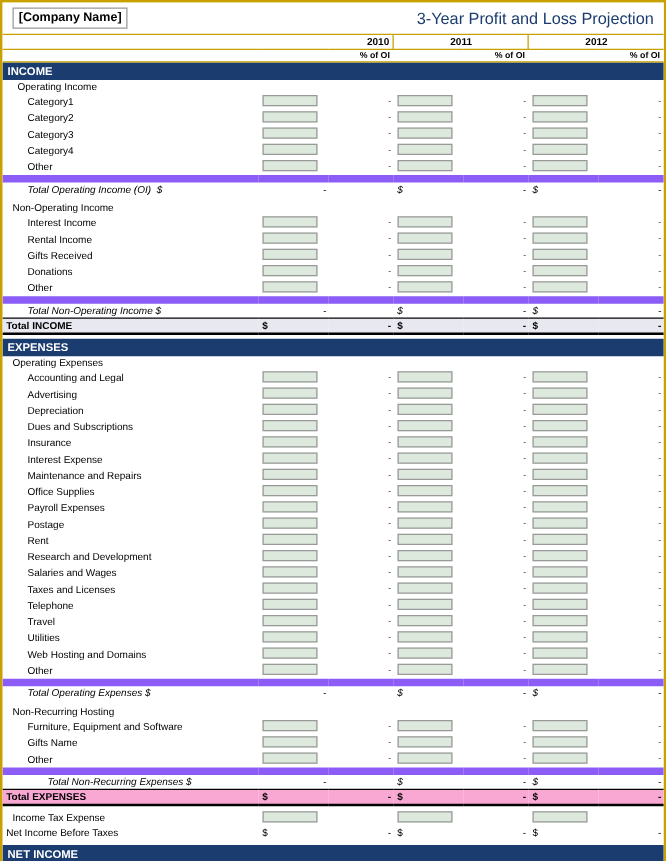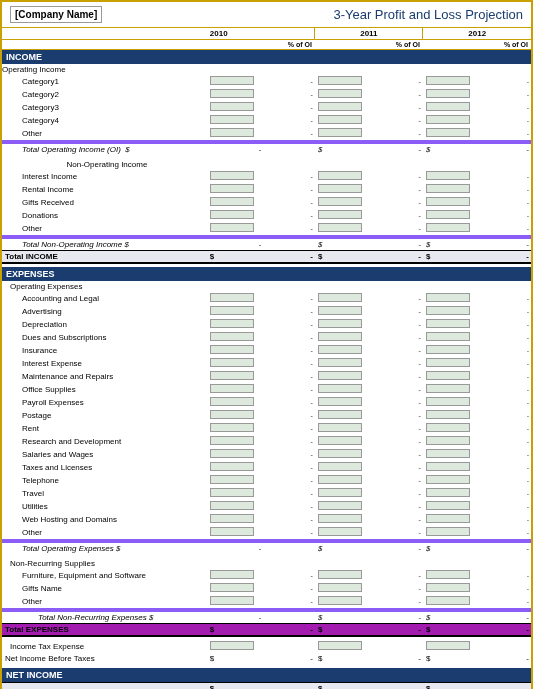--- a/index.html
+++ b/index.html
@@ -59,21 +59,21 @@
       color: #000;
       font-weight: bold;
       text-align: center;
       border-bottom: 1px solid #c8a000;
       font-size: 8px;
     }
 
     .indent1 td:first-child { padding-left: 20px; }
 
     .subtotal-row td {
-      border-top: 4px solid #8b5cf6;
+      border-top: 6px solid #8b5cf6;
       font-style: italic;
     }
     .subtotal-row td:first-child {
       padding-left: 20px;
     }
 
     .total-row td {
       font-weight: bold;
       border-top: 1px solid #000;
       border-bottom: 2px solid #000;
@@ -120,21 +120,21 @@
     <col style="width:8px">
     <col style="width:38px">
     <col style="width:46px">
     <col style="width:8px">
     <col style="width:38px">
   </colgroup>
 
   <tbody>
       <tr class="year-header">
     <td></td>
-    <td colspan="3" style="text-align:left; border-right:1px solid #c8a000;">2010</td>
+    <td colspan="3" style="text-align:right; border-right:1px solid #c8a000;">2010</td>
     <td colspan="3" style="text-align:center; border-right:1px solid #c8a000;">2011</td>
     <td colspan="3" style="text-align:center;">2012</td>
   </tr>
   <tr class="year-header">
     <td></td>
     <td style="text-align:right; font-size:7px;"></td>
     <td></td>
     <td style="text-align:right; font-size:7px;">% of OI</td>
     <td style="text-align:right; font-size:7px;"></td>
     <td></td>
@@ -142,21 +142,21 @@
     <td style="text-align:right; font-size:7px;"></td>
     <td></td>
     <td style="text-align:right; font-size:7px;">% of OI</td>
   </tr>
 
   <tr class="section-header">
     <td colspan="10">INCOME</td>
   </tr>
 
   <tr>
-    <td style="padding-left:0;">Operating Income</td>
+    <td style="padding-left:12px;">Operating Income</td>
     <td colspan="9"></td>
   </tr>
 
   <tr class="indent1">
     <td>Category1</td>
     <td><span class="input-box"></span></td>
     <td></td>
         <td class="pct-cell">-</td>
     <td><span class="input-box"></span></td>
     <td></td>
@@ -225,21 +225,21 @@
     <td style="text-align:left;">$</td>
     <td></td>
         <td class="num-cell">-</td>
   </tr>
 
   <tr class="section-gap">
         <td colspan="10"></td>
       </tr>
 
   <tr>
-    <td style="padding-left:8px;text-align:center;">Non-Operating Income</td>
+    <td style="padding-left:8px;">Non-Operating Income</td>
     <td colspan="9"></td>
   </tr>
 
   <tr class="indent1">
     <td>Interest Income</td>
     <td><span class="input-box"></span></td>
     <td></td>
         <td class="pct-cell">-</td>
     <td><span class="input-box"></span></td>
     <td></td>
@@ -576,21 +576,21 @@
     <td style="text-align:left;">$</td>
     <td></td>
         <td class="num-cell">-</td>
   </tr>
 
   <tr class="section-gap">
         <td colspan="10"></td>
       </tr>
 
   <tr>
-    <td style="padding-left:8px;">Non-Recurring Supplies</td>
+    <td style="padding-left:8px;">Non-Recurring Hosting</td>
     <td colspan="9"></td>
   </tr>
 
   <tr class="indent1">
     <td>Furniture, Equipment and Software</td>
     <td><span class="input-box"></span></td>
     <td></td>
         <td class="pct-cell">-</td>
     <td><span class="input-box"></span></td>
     <td></td>
@@ -630,21 +630,21 @@
     <td></td>
         <td></td>
     <td style="text-align:left;">$</td>
     <td></td>
         <td class="num-cell">-</td>
     <td style="text-align:left;">$</td>
     <td></td>
         <td class="num-cell">-</td>
   </tr>
 
-  <tr class="total-row" style="background:#a21caf;">
+  <tr class="total-row" style="background:#f9a8d4;">
     <td>Total EXPENSES</td>
     <td style="text-align:left;">$</td>
     <td></td>
         <td class="num-cell">-</td>
     <td style="text-align:left;">$</td>
     <td></td>
         <td class="num-cell">-</td>
     <td style="text-align:left;">$</td>
     <td></td>
         <td class="num-cell">-</td>

